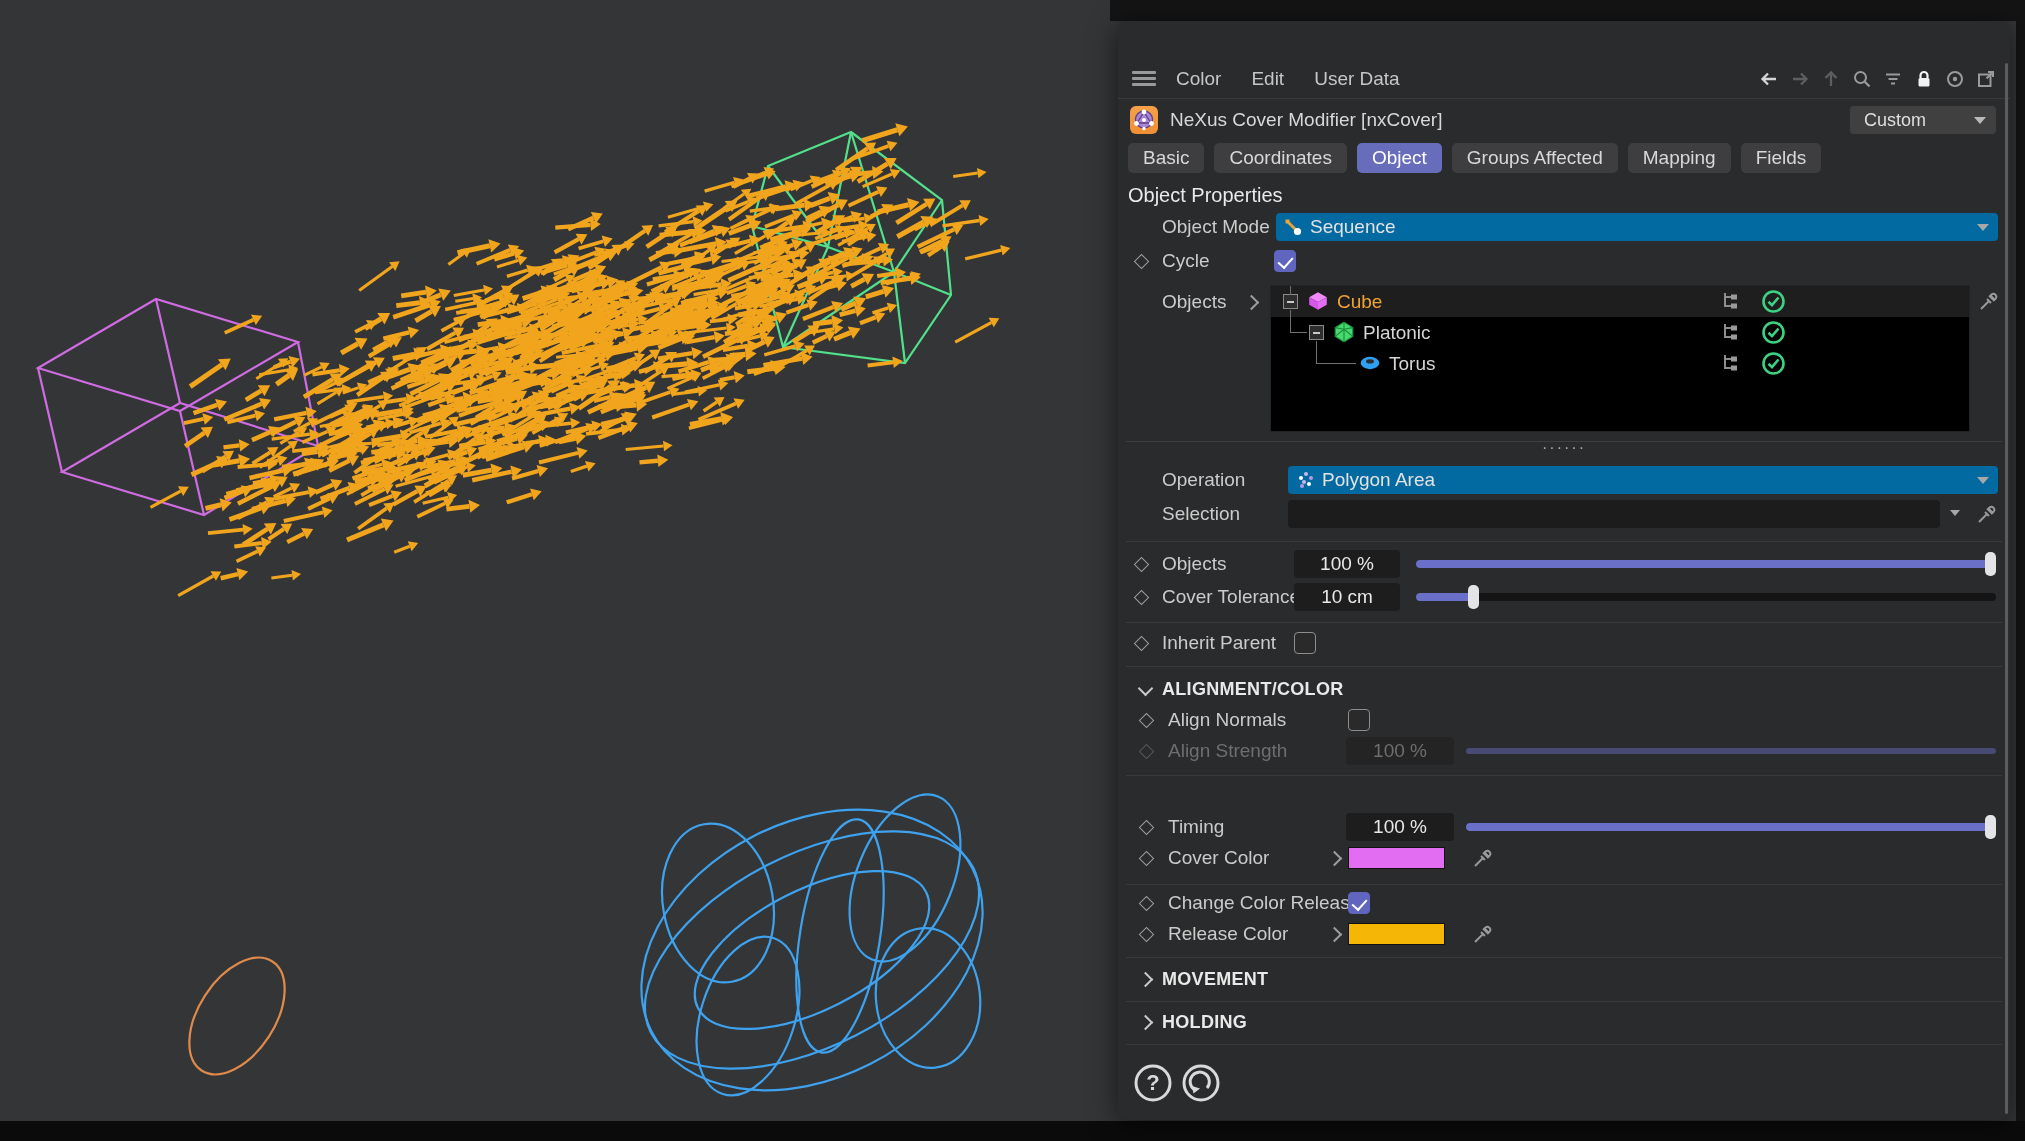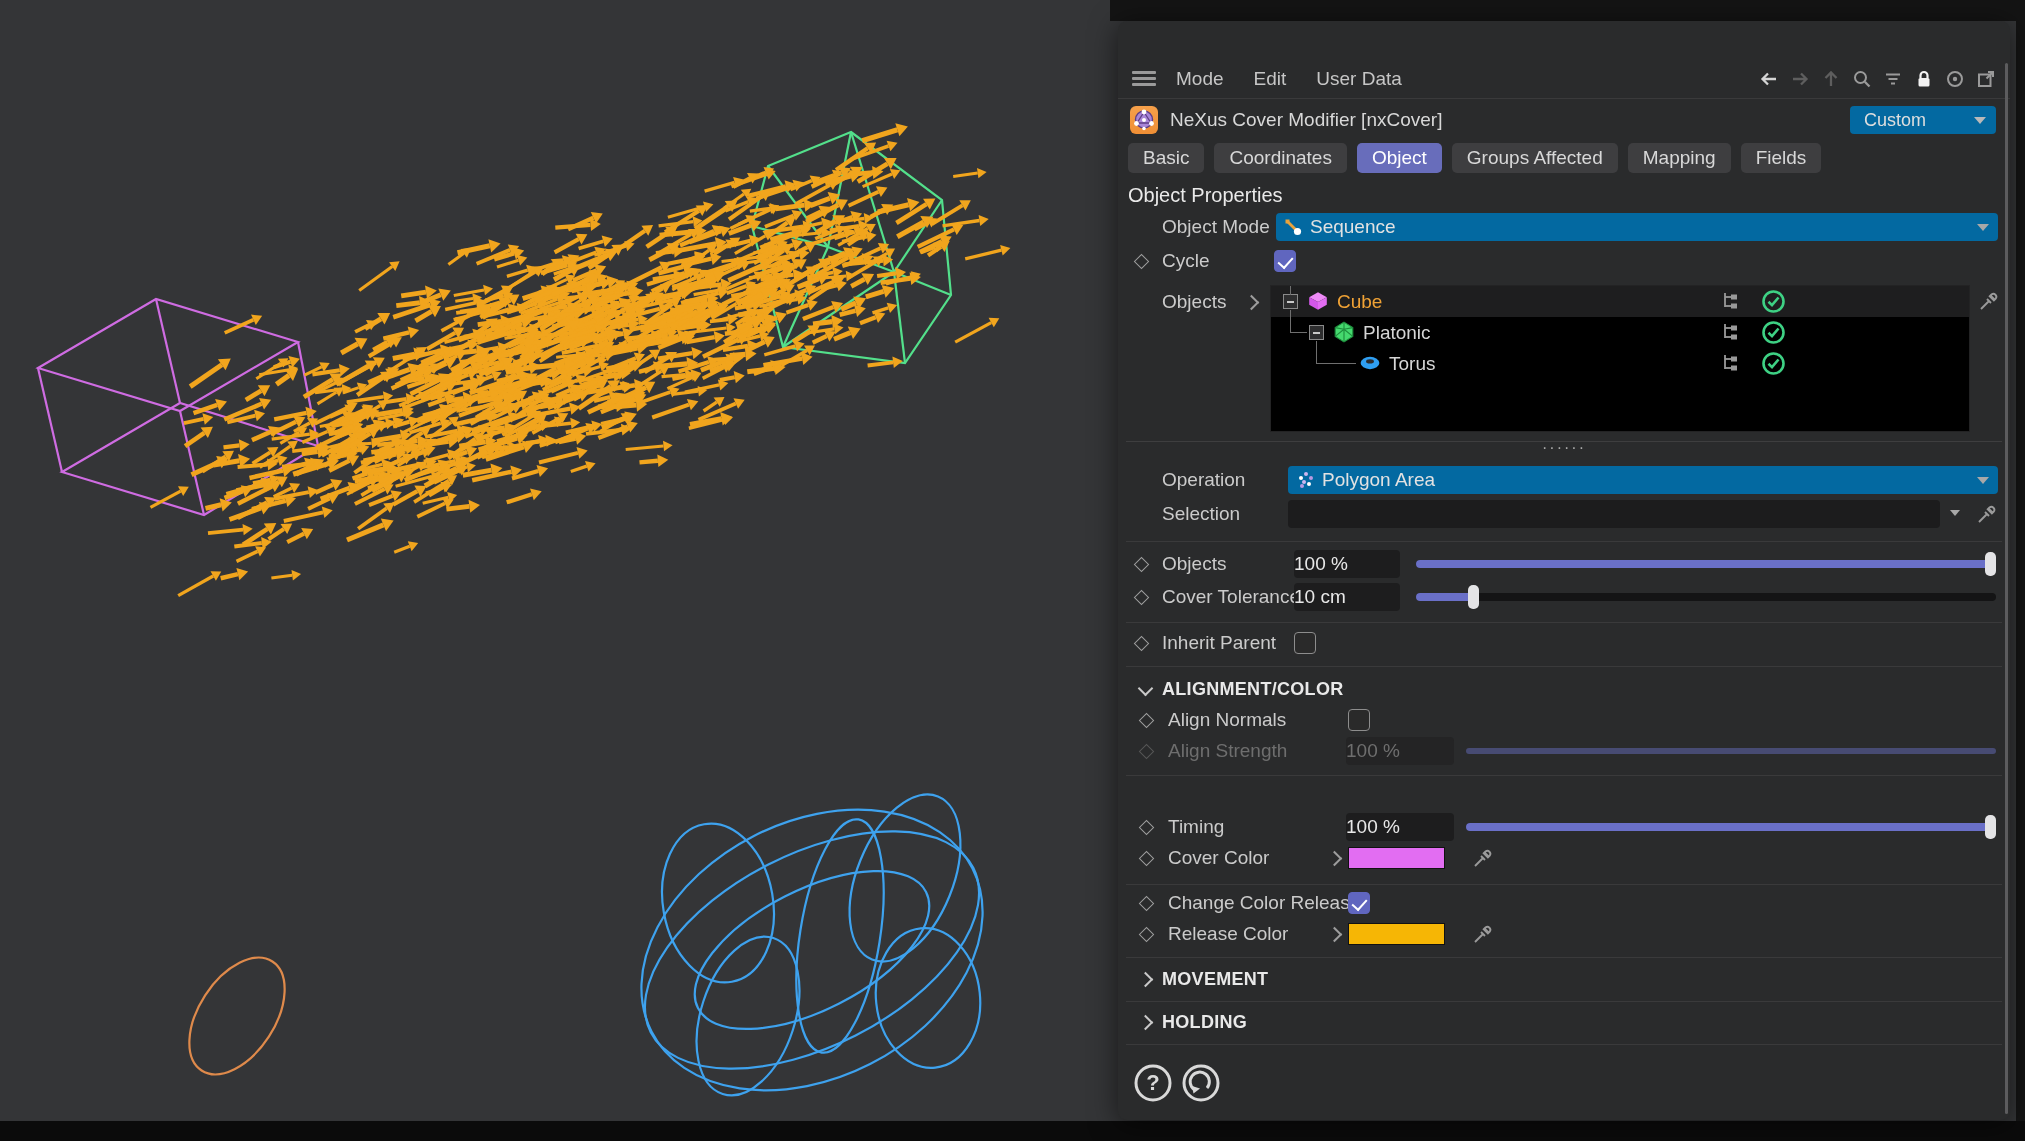--- a/index.html
+++ b/index.html
@@ -23,21 +23,21 @@
   .menu-item{display:inline-block;font-size:19px;color:#c6c6c6;line-height:39px;margin-right:30px;cursor:pointer;}
   #menu-items{position:absolute;left:58px;top:0;}
   #menu-icons{position:absolute;right:12px;top:8px;display:flex;gap:7px;}
   #menu-icons .mi{width:24px;height:24px;display:flex;align-items:center;justify-content:center;cursor:pointer;}
   #hamburger{position:absolute;left:14px;top:12px;width:24px;cursor:pointer;}
   #hamburger div{height:3px;background:#9a9a9a;margin-bottom:3px;border-radius:1px;}
   #headerrow{position:absolute;left:0;top:78px;width:100%;height:42px;}
   #nexus-icon{position:absolute;left:12px;top:7px;width:28px;height:28px;border-radius:6px;
     background:linear-gradient(#f6a04a,#ef8f35);}
   #headerrow .htitle{position:absolute;left:52px;top:0;line-height:42px;font-size:19px;color:#d8d8d8;}
-  #preset{position:absolute;right:14px;top:7px;width:146px;height:28px;background:#0369a1;border-radius:4px;cursor:pointer;}
+  #preset{position:absolute;right:14px;top:7px;width:146px;height:28px;background:#404040;border-radius:4px;cursor:pointer;}
   #preset span{position:absolute;left:14px;line-height:28px;font-size:18px;color:#dedede;}
   .darr{width:0;height:0;border-left:6px solid transparent;border-right:6px solid transparent;border-top:7px solid #b9b9b9;}
   #preset .darr{position:absolute;right:10px;top:11px;}
   #tabsrow{position:absolute;left:10px;top:122px;height:32px;display:flex;gap:10px;}
   .tab{height:30px;line-height:30px;padding:0 15px;border-radius:5px;background:#3e3e40;color:#d8d8d8;
     font-size:19px;cursor:pointer;white-space:nowrap;}
   .tab.active{background:#686dbb;color:#fff;}
   
   #content{position:absolute;left:0;top:154px;width:892px;height:945px;font-size:19px;color:#cfcfcf;}
   .row{position:absolute;left:0;width:892px;height:30px;line-height:30px;}
@@ -49,21 +49,21 @@
   .a .diamond{left:23px;}
   .diamond.dimd{border-color:#565656;}
   .check{position:absolute;top:4px;width:22px;height:22px;border-radius:4px;background:#2a2a2a;
     border:1.6px solid #8d8d8d;box-sizing:border-box;cursor:pointer;}
   .check.on{background:#6066bf;border-color:#6066bf;}
   .check.on::after{content:"";position:absolute;left:5.5px;top:3px;width:7px;height:12px;
     border-right:2.6px solid #fff;border-bottom:2.6px solid #fff;transform:rotate(42deg);}
   .dd{position:absolute;height:28px;top:1px;background:#0369a1;border-radius:4px;cursor:pointer;}
   .dd .ddtext{position:absolute;left:34px;line-height:28px;color:#e2e2e2;white-space:nowrap;}
   .dd .darr{position:absolute;right:9px;top:11px;border-top-color:#a8a8a8;}
-  .vb{position:absolute;top:1px;height:28px;background:#1d1d1e;border-radius:4px;
+  .vb{position:absolute;top:1px;height:28px;background:#1d1d1e;border-radius:4px;text-align:center;
     line-height:28px;color:#e8e8e8;cursor:text;}
   .vb.dimv{color:#6e6e6e;background:#242425;}
   .slider{position:absolute;top:11px;height:8px;border-radius:4px;background:#141415;cursor:pointer;}
   .slider .fill{position:absolute;left:0;top:0;height:100%;border-radius:4px;background:#6a70c8;}
   .slider .handle{position:absolute;top:-8px;width:11px;height:24px;background:#e4e4e6;border-radius:5px;}
   .slider.dims{height:6px;top:12px;background:transparent;}
   .slider.dims .fill{background:#474b73;}
   .divider{position:absolute;left:8px;width:876px;height:1px;background:#3a3a3b;}
   .chev{position:absolute;width:9px;height:9px;border-right:2.2px solid #c9c9c9;border-bottom:2.2px solid #c9c9c9;}
   .chev.down{transform:rotate(45deg);}
@@ -1750,21 +1750,21 @@
 
 <div id="panel">
 
 
   <div id="menubar">
     <div id="hamburger">
         <div></div>
         <div></div>
         <div></div>
       </div>
-    <div id="menu-items"><span class="menu-item">Mode</span><span class="menu-item">Edit</span><span class="menu-item">User Data</span></div>
+    <div id="menu-items"><span class="menu-item">Color</span><span class="menu-item">Edit</span><span class="menu-item">User Data</span></div>
     <div id="menu-icons">
       <span class="mi">
           <svg width="22" height="22">
             <path d="M18 11 H5 M10 5.5 L4.5 11 L10 16.5" fill="none" stroke="#d5d5d5" stroke-width="2.3"></path>
           </svg>
         </span>
       <span class="mi">
           <svg width="22" height="22">
             <path d="M4 11 H17 M12 5.5 L17.5 11 L12 16.5" fill="none" stroke="#5e5e5e" stroke-width="2.3"></path>
           </svg>

